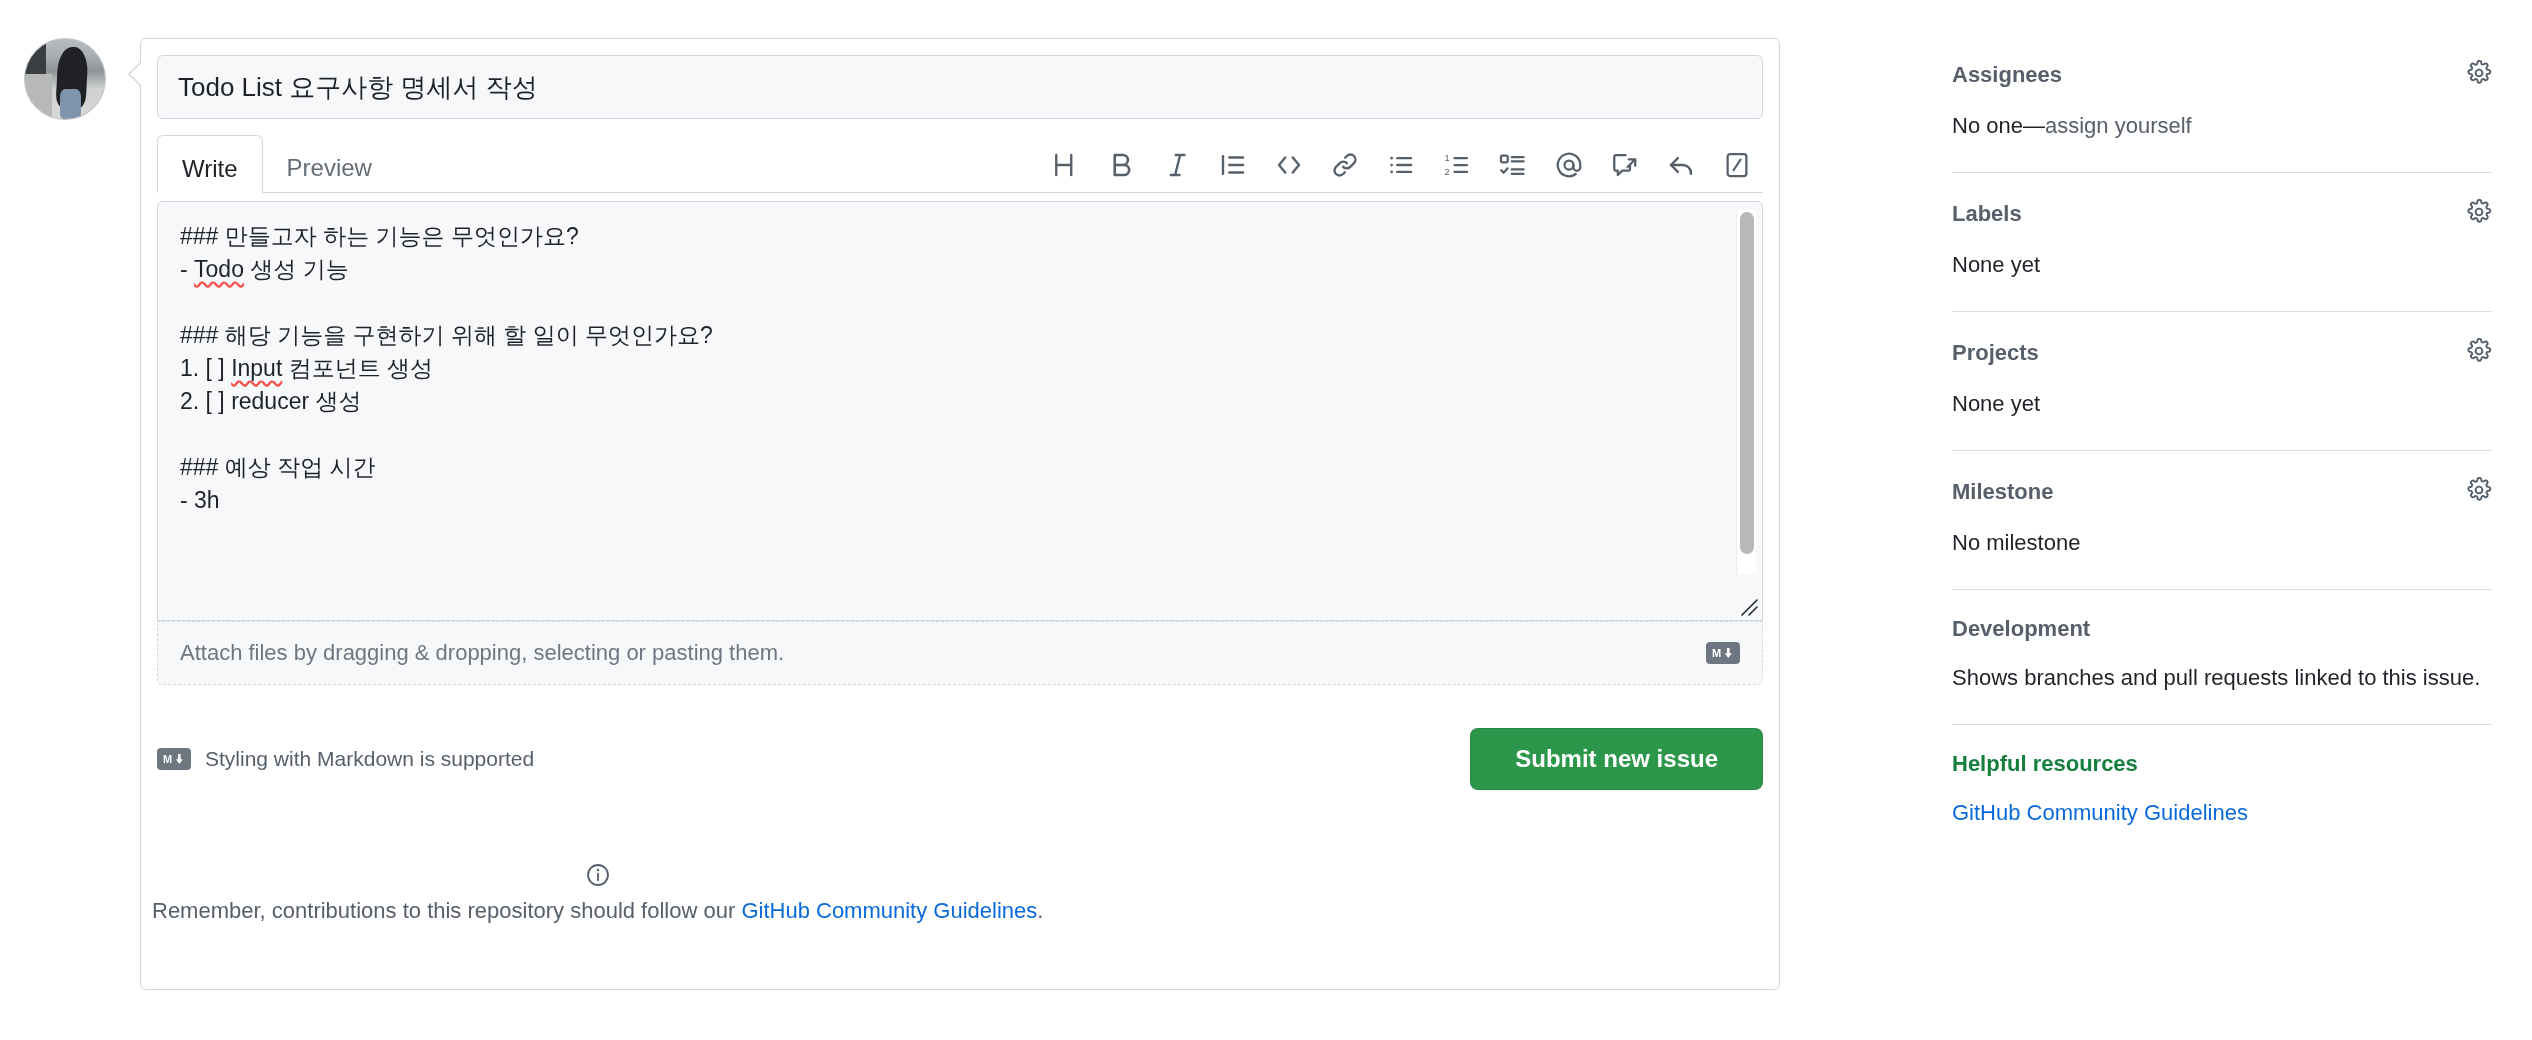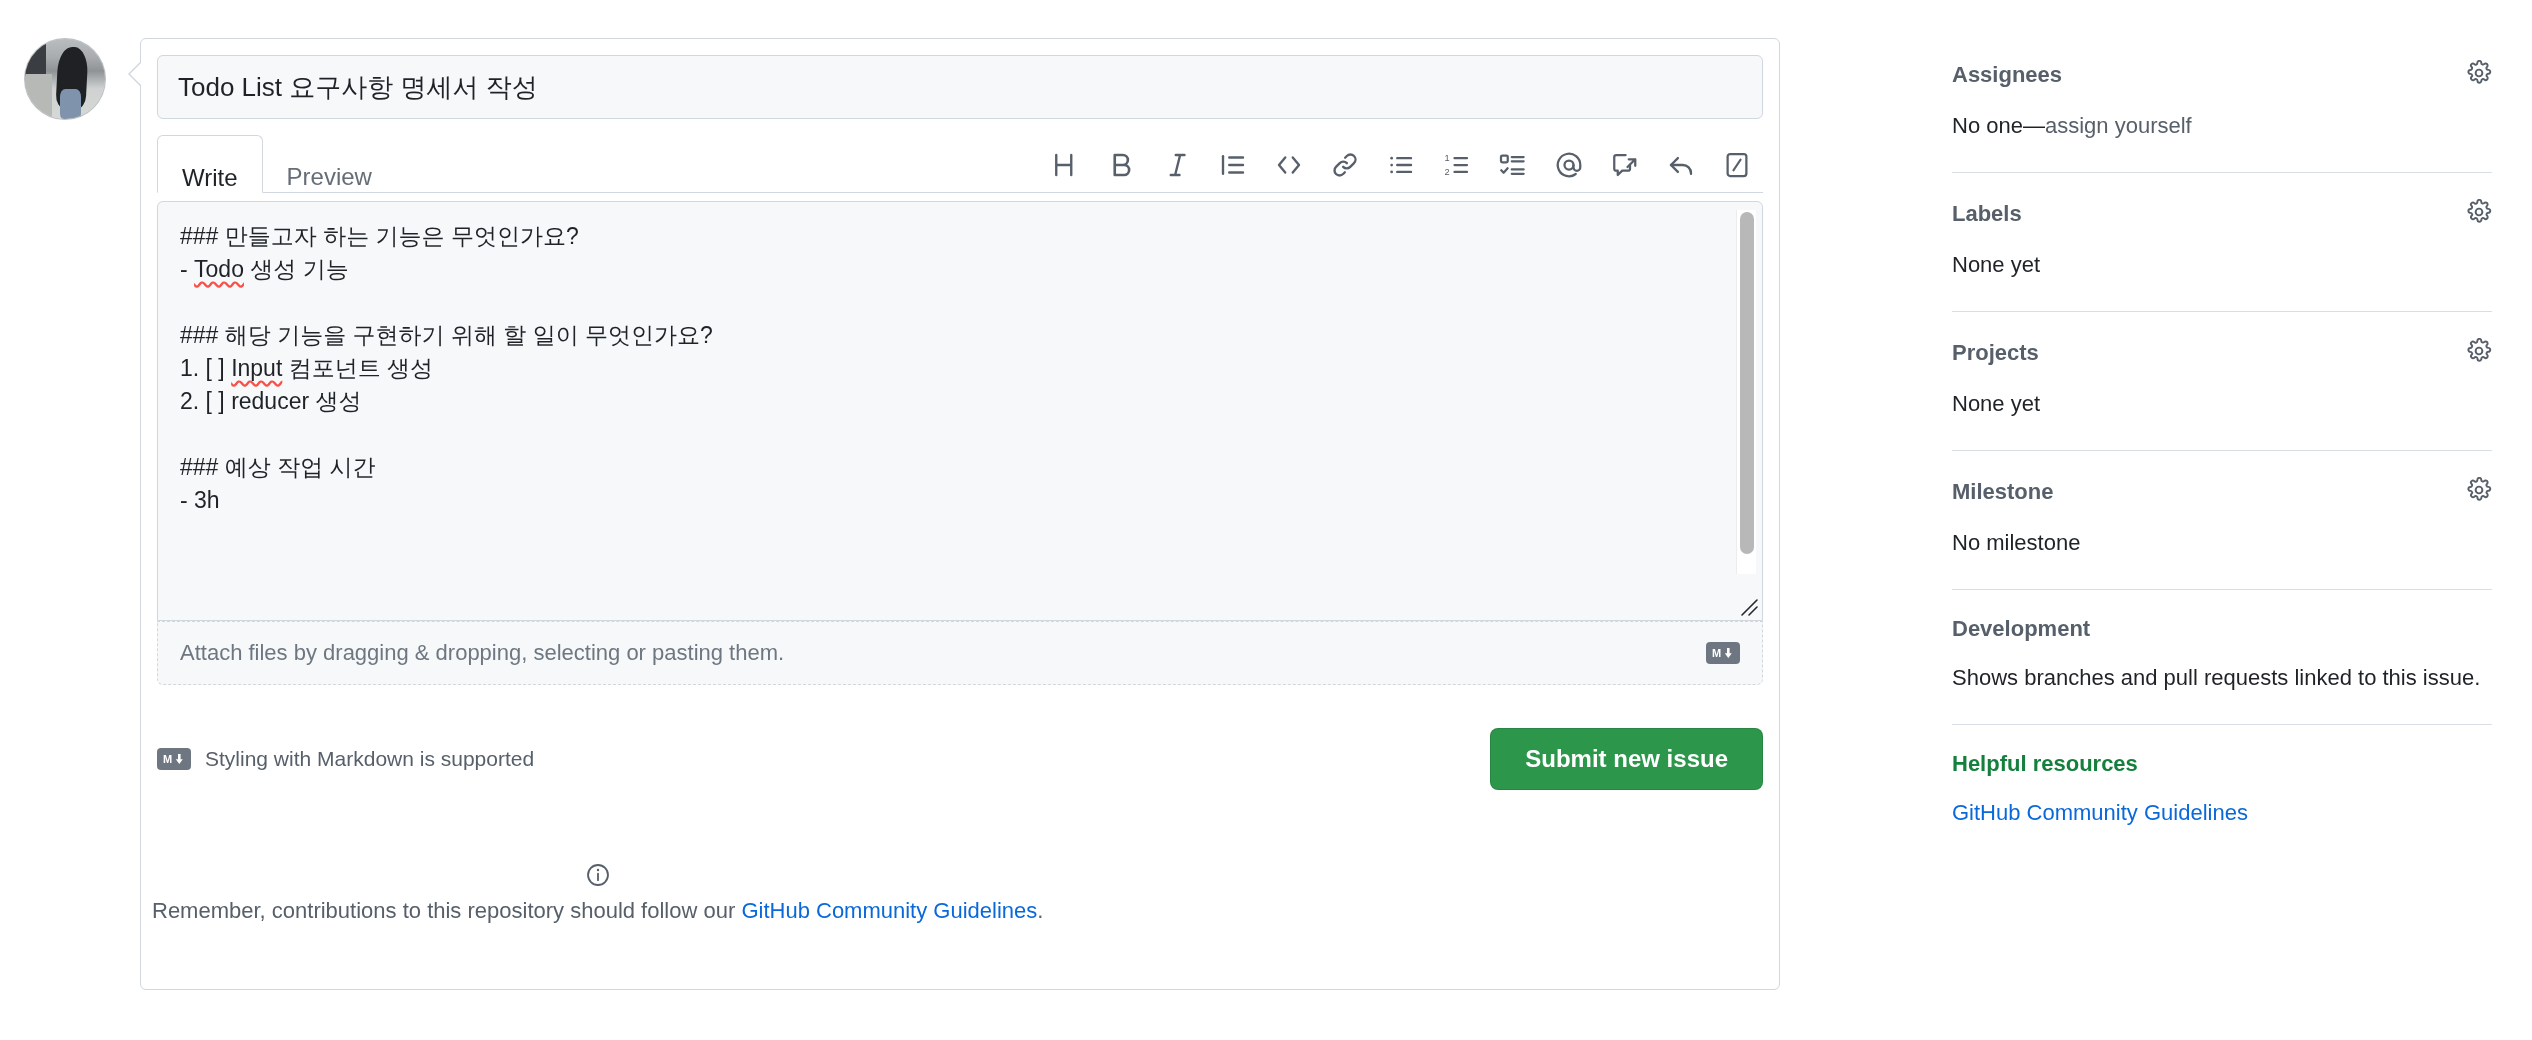--- a/index.html
+++ b/index.html
@@ -109,21 +109,21 @@
     position: absolute;
     left: 16px; top: 96px;
     right: 16px;
     height: 58px;
     display: flex;
     align-items: flex-end;
     border-bottom: 1px solid #d0d7de;
   }
   .tab {
     position: relative;
-    padding: 13px 24px;
+    padding: 4px 24px;
     height: 57px;
     line-height: 57px;
     font-size: 24px;
     color: #656d76;
     cursor: pointer;
     user-select: none;
   }
   .tab.active {
     color: #1f2328;
     background: #ffffff;
@@ -247,21 +247,21 @@
     display: flex;
     align-items: center;
     gap: 14px;
     font-size: 21px;
     color: #57606a;
   }
   .md-support .md-badge { margin-left: 0; }
   .submit-btn {
     margin-left: auto;
     height: 62px;
-    padding: 0 34px;
+    padding: 0 44px;
     background: #2c974b;
     border: 1px solid rgba(27,31,36,0.15);
     border-radius: 8px;
     color: #ffffff;
     font-family: "Liberation Sans", sans-serif;
     font-size: 24px;
     font-weight: bold;
     cursor: pointer;
   }
 

